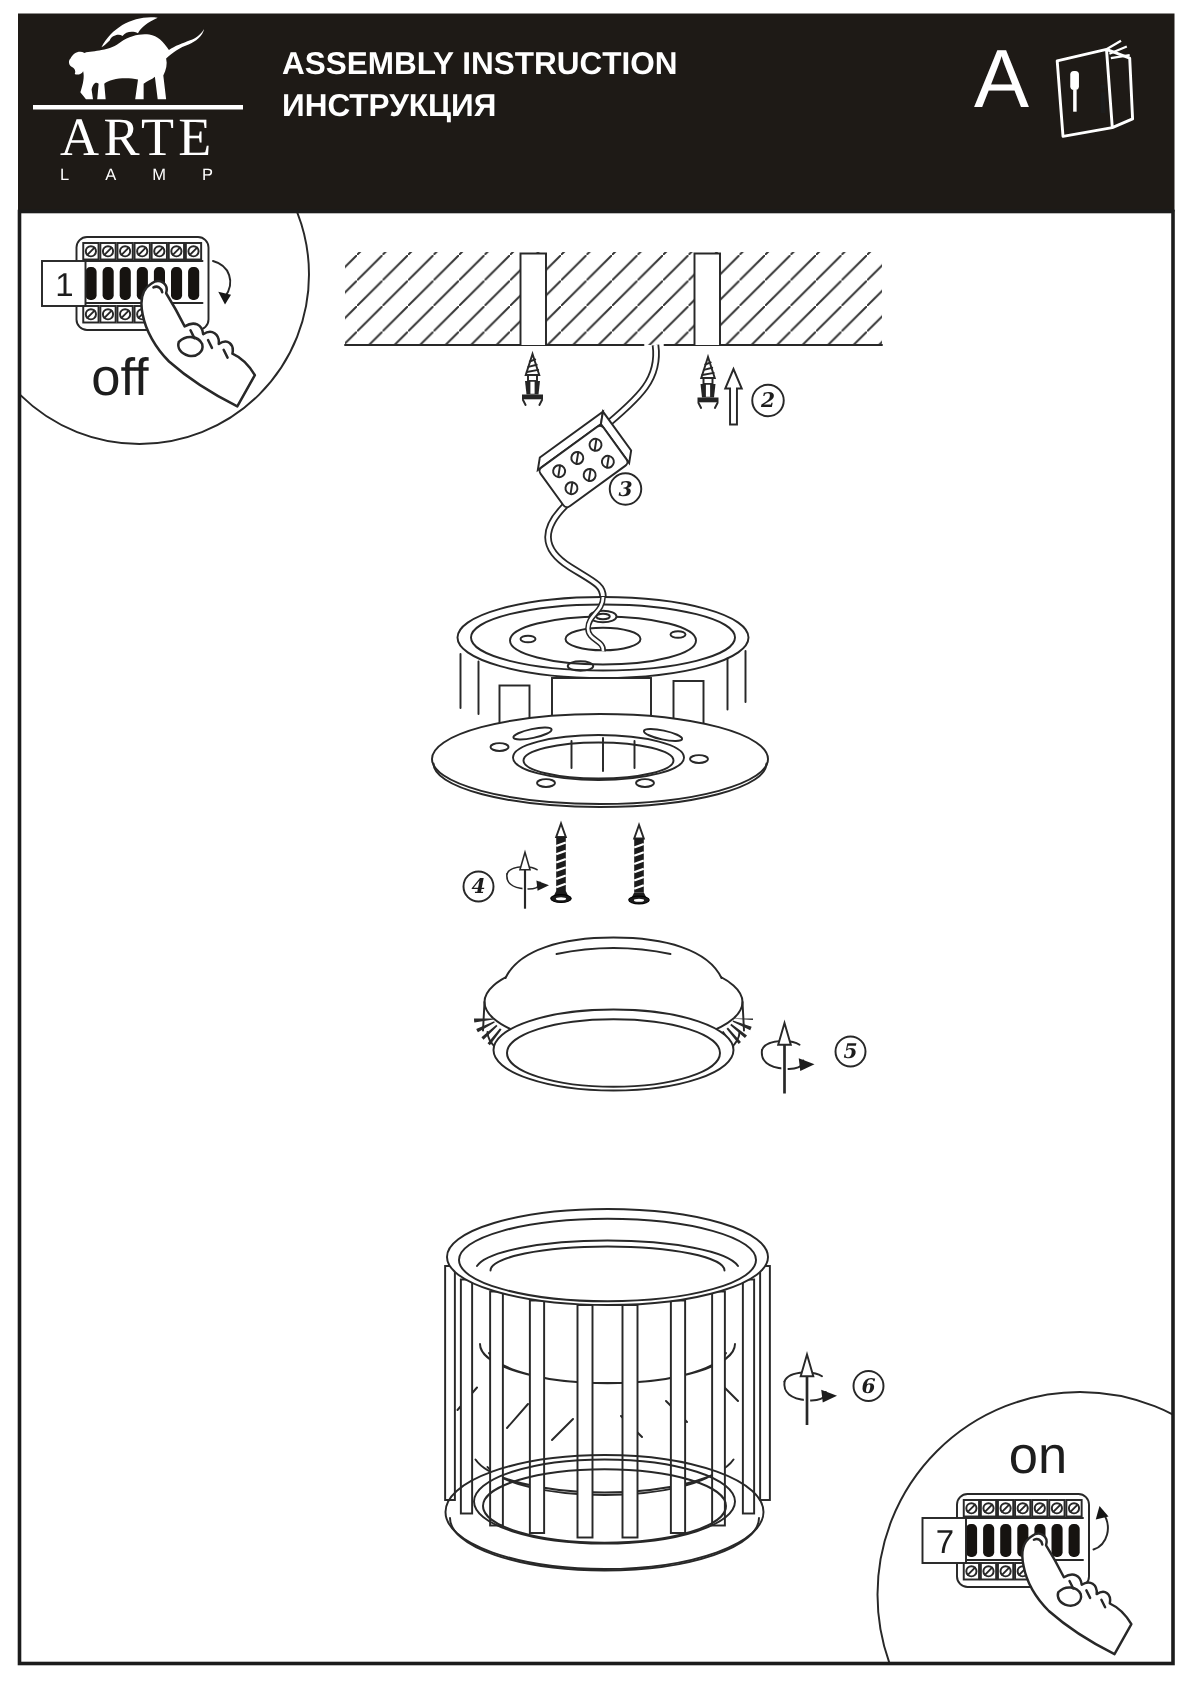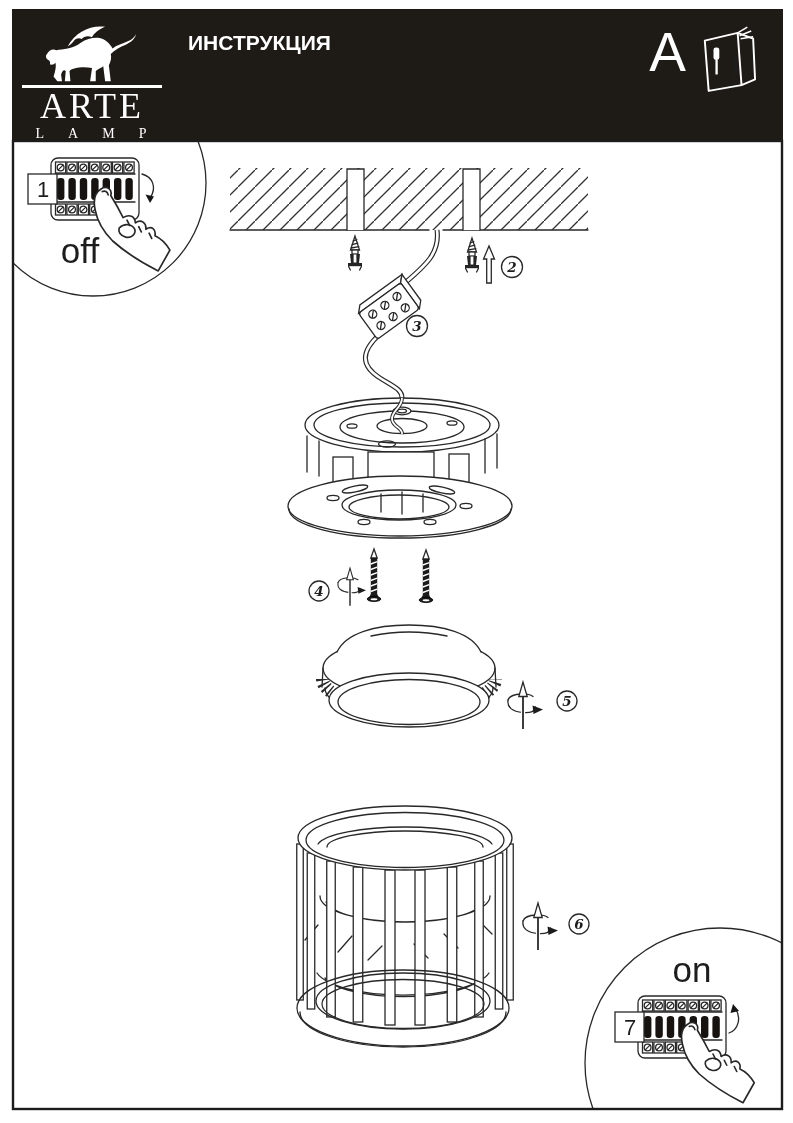--- a/index.html
+++ b/index.html
@@ -1,25 +1,25 @@
 <!DOCTYPE html>
 <html><head>
 <meta charset="utf-8">
 <style>
   html,body{margin:0;padding:0;background:#ffffff;}
   .page{position:relative;width:793px;height:1123px;background:#ffffff;overflow:hidden;
         font-family:"Liberation Sans",sans-serif;}
   
   .hdr{position:absolute;left:12px;top:9px;width:771px;height:132px;background:#1e1a16;
        color:#fff;display:flex;box-sizing:border-box;}
-  .logo{width:160px;display:flex;flex-direction:column;align-items:center;padding-top:15px;box-sizing:border-box;}
+  .logo{width:160px;display:flex;flex-direction:column;align-items:center;padding-top:0;box-sizing:border-box;}
   .logo svg{display:block;}
   .rule{width:140px;height:3px;background:#fff;margin:1px 0 0;}
   .brand{font-family:"Liberation Serif",serif;font-size:36px;line-height:1.05;letter-spacing:3px;}
-  .brand-sub{font-family:Liberation Serif, serif;font-size:14px;letter-spacing:24px;
+  .brand-sub{font-family:Liberation Sans, sans-serif;font-size:11px;letter-spacing:24px;
              padding-left:22px;line-height:1;margin-top:1px;white-space:nowrap;}
   .titles{flex:1;display:flex;flex-direction:column;justify-content:space-between;
           padding:20px 0 10px 16px;box-sizing:border-box;}
   .t1{font-weight:bold;font-size:21px;line-height:1.32;}
   .row2{display:flex;font-size:21px;padding-right:14px;}
   .models{margin-left:auto;}
   .doc{display:flex;align-items:flex-start;gap:13px;padding:16px 26px 0 10px;}
   .doc-letter{font-size:55px;line-height:1;font-weight:400;}
   
   svg text{font-family:"Liberation Sans",sans-serif;fill:#1d1d1d;}
@@ -42,20 +42,21 @@
           <path fill="#ffffff" d="M30,24 C38,9 54,1 70,3 C63,6 58,10 56,14 C52,12 47,13 45,16 C42,14 37,16 36,19 C34,21 32,23 30,24 Z"></path>
           <path fill="#ffffff" d="M18,28 C14,26 10,28 8,32 C6,34 7,37 9,38 C11,39 12,41 11,43 C13,44 16,43 17,41 C18,45 17,50 15,56 L19,61 L24,61 L23,54 C24,50 26,48 28,50 L27,61 L33,61 L32,50 C36,46 48,45 56,47 L54,61 L60,61 L60,50 C62,48 66,47 68,45 L70,61 L76,61 L74,44 C76,40 77,36 76,32 C80,28 86,24 92,22 C97,20 102,16 103,11 C100,16 96,18 93,19 C88,21 82,23 78,26 C74,20 70,16 64,15 C58,14 50,16 44,20 C40,23 36,25 30,26 C26,27 21,27 18,28 Z"></path>
         </svg>
       </span>
       <div class="rule"></div>
       <div class="brand">ARTE</div>
       <div class="brand-sub">LAMP</div>
     </div>
     <div class="titles">
       <div>
+        <div class="t1">ASSEMBLY INSTRUCTION</div>
         <div class="t1">ИНСТРУКЦИЯ</div>
       </div>
     </div>
     <div class="doc">
       <span class="doc-letter">A</span>
       <span>
         <svg width="58" height="68" viewBox="0 0 60 70">
           <path d="M40,8 L50,2 M42,11 L54,6 M43,14 L56,12" stroke="#fff" stroke-width="1.6" fill="none"></path>
           <path d="M6,16 L40,8 L56,14 L58,56 L44,62 L10,68 Z M40,8 L44,62" stroke="#fff" stroke-width="2" fill="none" stroke-linejoin="round"></path>
           <rect x="15" y="23" width="6" height="13" rx="2.5" fill="#fff"></rect>

